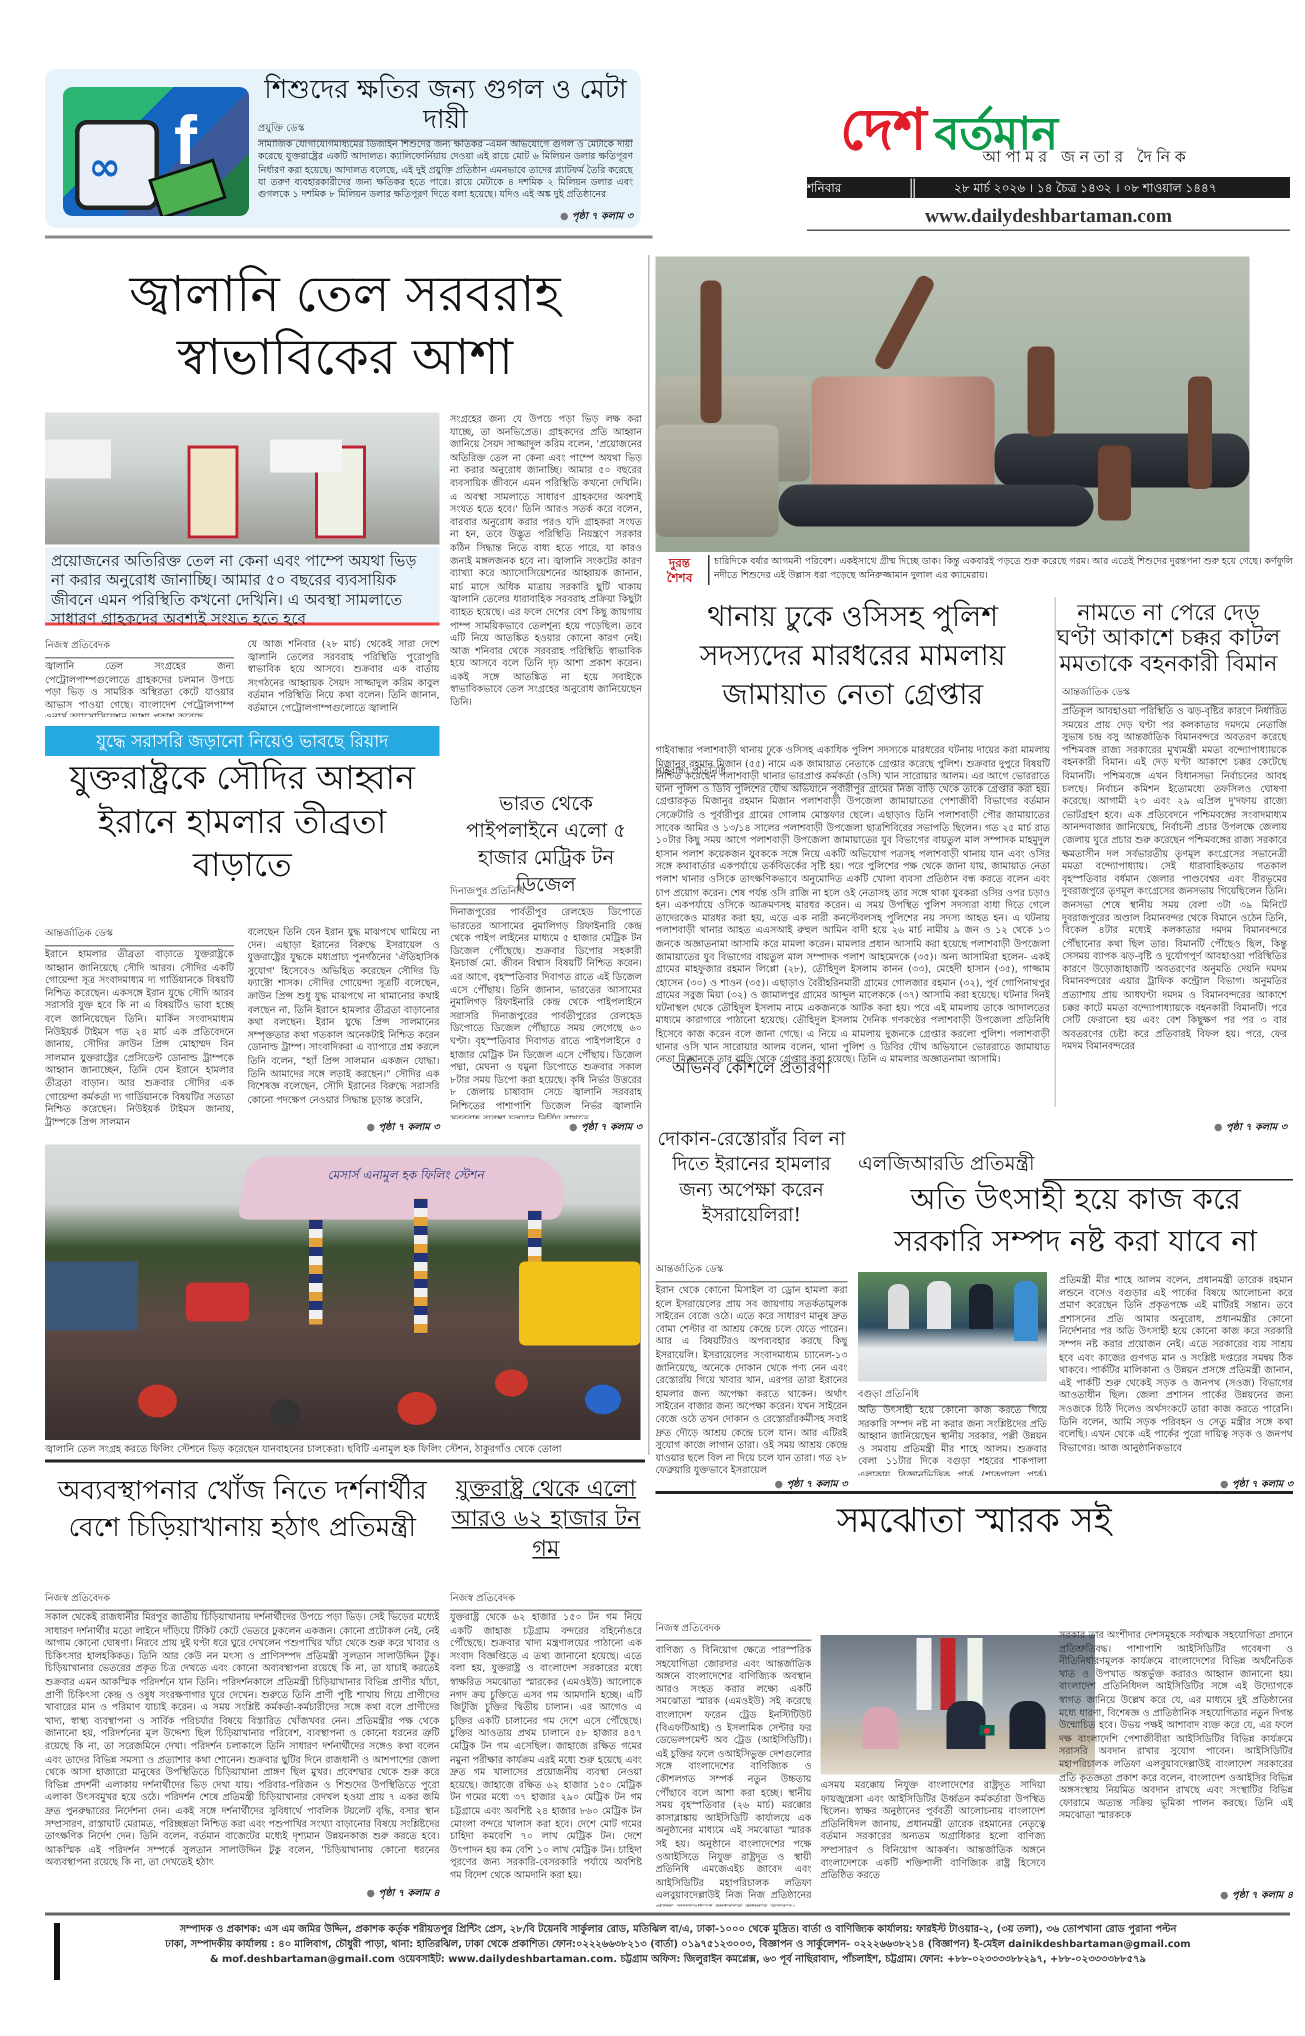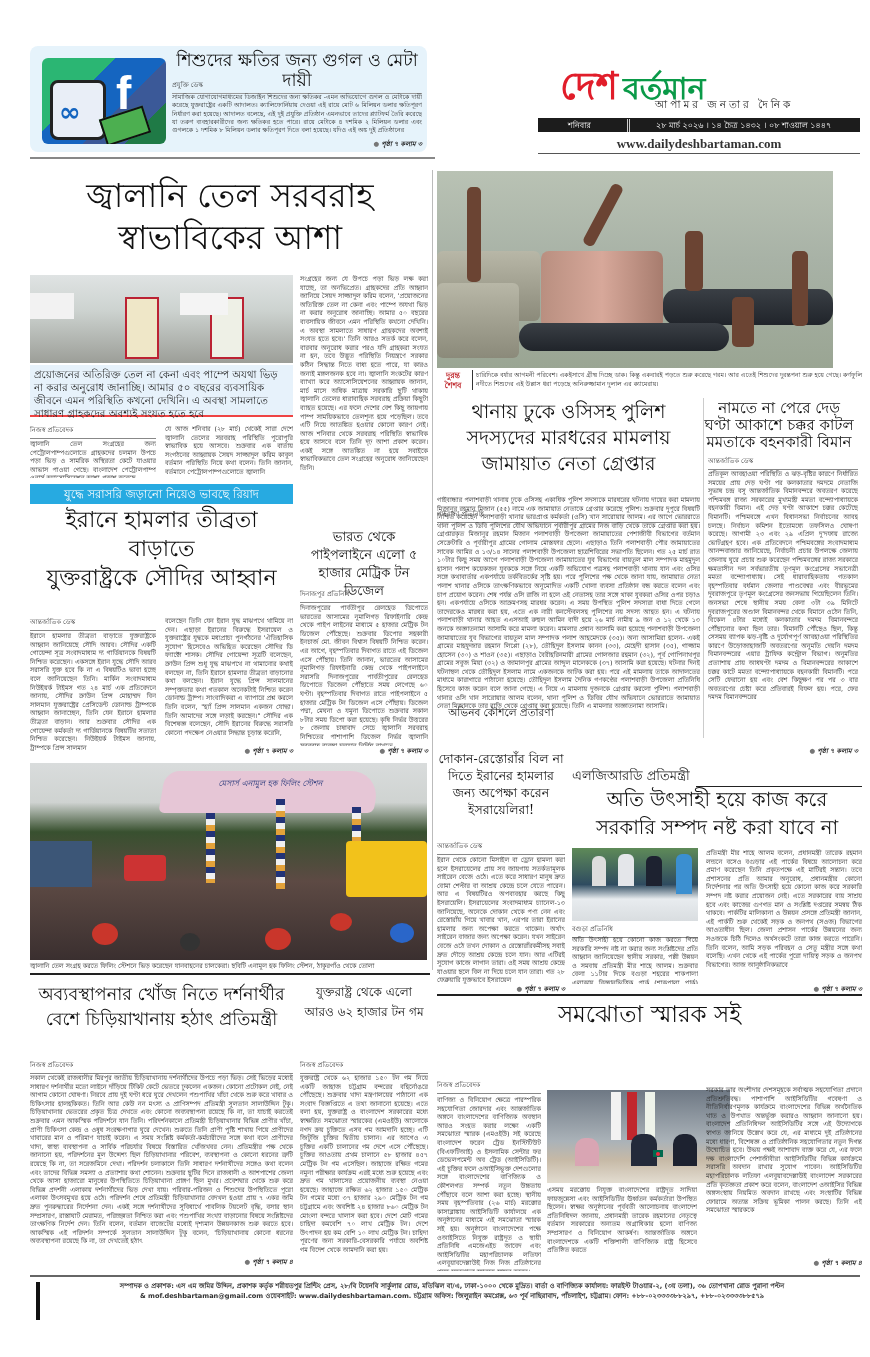--- a/index.html
+++ b/index.html
@@ -22,21 +22,21 @@
   #teaser-img .meta span { position:absolute; left:6px; top:14px; font-size:26px; color:#1565c0; font-weight:bold; }
   #teaser-img .fb { position:absolute; left:74px; top:8px; font-size:46px; color:#fff; font-weight:bold; font-family:"Liberation Sans", sans-serif; }
   #teaser-img .tab { position:absolute; left:60px; top:54px; width:46px; height:28px; background:#4caf50; border:2px solid #111; transform: rotate(-18deg); }
 
   
   #logo { left: 560px; top: 56px; width: 300px; height: 60px; }
   #logo-desh { font-family: "DejaVu Serif", serif; font-weight: bold; font-size: 38px; color: #e11d2a; }
   #logo-bartaman { font-family: "DejaVu Serif", serif; font-weight: bold; font-size: 30px; color: #0a9a48; }
   #tagline { left: 655px; top: 97px; font-size: 10.5px; letter-spacing: 3px; color: #222; }
   #datebar { left: 538px; top: 118px; width: 322px; height: 14px; background: #1c1c1c; color: #fff; font-size: 8px; display:flex; align-items:center; }
-  #datebar .day { width: 92px; text-align: center; padding-right: 6px; border-right: 3px double #ccc; }
+  #datebar .day { width: 72px; text-align: left; padding-right: 6px; border-right: 3px double #ccc; }
   #datebar .date { padding-left: 26px; }
   #url { left: 538px; top: 136px; width: 322px; text-align: center; font-family: "Liberation Serif", serif; font-size: 13px; font-weight: bold; color: #333; }
   #url-rule { left: 538px; top: 153px; width: 322px; height: 1px; background: #555; }
 
   
   #fuel-img { left: 30px; top: 275px; width: 263px; height: 88px; background: linear-gradient(180deg,#dfe3e3 0%, #cdd3d0 40%, #9c9e98 100%); }
   .pump { position:absolute; bottom:4px; width:34px; height:62px; background:#efe7c8; border:2px solid #b23; }
   #fuel-quote { left: 30px; top: 365px; width: 263px; height: 52px; background: #e7f2fb; border-bottom: 2px solid #ef4444; font-size: 10.2px; line-height: 13px; padding: 3px 4px; color:#222; }
 
   .blue-band { background: #27aae1; color: #fff; text-align: center; font-family: "DejaVu Serif", serif; }
@@ -104,22 +104,22 @@
   <div style="position:absolute; left:150px; top:18px; width:48px; height:22px; background:#f4f4f4;"></div>
 </div>
 <div class="abs" id="fuel-quote">প্রয়োজনের অতিরিক্ত তেল না কেনা এবং পাম্পে অযথা ভিড় না করার অনুরোধ জানাচ্ছি। আমার ৫০ বছরের ব্যবসায়িক জীবনে এমন পরিস্থিতি কখনো দেখিনি। এ অবস্থা সামলাতে সাধারণ গ্রাহকদের অবশ্যই সংযত হতে হবে</div>
 <div class="abs body-text" style="left:300px; top:275px; width:128px; height:205px; overflow:hidden;">সংগ্রহের জন্য যে উপচে পড়া ভিড় লক্ষ করা যাচ্ছে, তা অনভিপ্রেত। গ্রাহকদের প্রতি আহ্বান জানিয়ে সৈয়দ সাজ্জাদুল করিম বলেন, 'প্রয়োজনের অতিরিক্ত তেল না কেনা এবং পাম্পে অযথা ভিড় না করার অনুরোধ জানাচ্ছি। আমার ৫০ বছরের ব্যবসায়িক জীবনে এমন পরিস্থিতি কখনো দেখিনি। এ অবস্থা সামলাতে সাধারণ গ্রাহকদের অবশ্যই সংযত হতে হবে।' তিনি আরও সতর্ক করে বলেন, বারবার অনুরোধ করার পরও যদি গ্রাহকরা সংযত না হন, তবে উদ্ভূত পরিস্থিতি নিয়ন্ত্রণে সরকার কঠিন সিদ্ধান্ত নিতে বাধ্য হতে পারে, যা কারও জন্যই মঙ্গলজনক হবে না। জ্বালানি সংকটের কারণ ব্যাখ্যা করে অ্যাসোসিয়েশনের আহ্বায়ক জানান, মার্চ মাসে অধিক মাত্রায় সরকারি ছুটি থাকায় জ্বালানি তেলের ধারাবাহিক সরবরাহ প্রক্রিয়া কিছুটা ব্যাহত হয়েছে। এর ফলে দেশের বেশ কিছু জায়গায় পাম্প সাময়িকভাবে তেলশূন্য হয়ে পড়েছিল। তবে এটি নিয়ে আতঙ্কিত হওয়ার কোনো কারণ নেই। আজ শনিবার থেকে সরবরাহ পরিস্থিতি স্বাভাবিক হয়ে আসবে বলে তিনি দৃঢ় আশা প্রকাশ করেন। একই সঙ্গে আতঙ্কিত না হয়ে সবাইকে স্বাভাবিকভাবে তেল সংগ্রহের অনুরোধ জানিয়েছেন তিনি।</div>
 <div class="abs byline" style="left:30px; top:425px; width:126px;">নিজস্ব প্রতিবেদক</div>
 <div class="abs body-text" style="left:30px; top:440px; width:126px; height:38px; overflow:hidden;">জ্বালানি তেল সংগ্রহের জন্য পেট্রোলপাম্পগুলোতে গ্রাহকদের চলমান উপচে পড়া ভিড় ও সামরিক অস্থিরতা কেটে যাওয়ার আভাস পাওয়া গেছে। বাংলাদেশ পেট্রোলপাম্প ওনার্স অ্যাসোসিয়েশন আশা প্রকাশ করেছে</div>
 <div class="abs body-text" style="left:165px; top:425px; width:128px; height:53px; overflow:hidden;">যে আজ শনিবার (২৮ মার্চ) থেকেই সারা দেশে জ্বালানি তেলের সরবরাহ পরিস্থিতি পুরোপুরি স্বাভাবিক হয়ে আসবে। শুক্রবার এক বার্তায় সংগঠনের আহ্বায়ক সৈয়দ সাজ্জাদুল করিম কাবুল বর্তমান পরিস্থিতি নিয়ে কথা বলেন। তিনি জানান, বর্তমানে পেট্রোলপাম্পগুলোতে জ্বালানি</div>
 
 <div class="abs blue-band" style="left:30px; top:484px; width:263px; height:20px; font-size:11.5px; line-height:20px;">যুদ্ধে সরাসরি জড়ানো নিয়েও ভাবছে রিয়াদ</div>
 <div class="abs head" style="left:30px; top:505px; width:263px; font-size:22px; line-height:29px;">
+  <div>যুক্তরাষ্ট্রকে সৌদির আহ্বান</div>
   <div>ইরানে হামলার তীব্রতা বাড়াতে</div>
-  <div>যুক্তরাষ্ট্রকে সৌদির আহ্বান</div>
 </div>
 <div class="abs byline" style="left:30px; top:617px; width:126px;">আন্তর্জাতিক ডেস্ক</div>
 <div class="abs body-text" style="left:30px; top:632px; width:126px; height:120px; overflow:hidden;">ইরানে হামলার তীব্রতা বাড়াতে যুক্তরাষ্ট্রকে আহ্বান জানিয়েছে সৌদি আরব। সৌদির একটি গোয়েন্দা সূত্র সংবাদমাধ্যম দ্য গার্ডিয়ানকে বিষয়টি নিশ্চিত করেছেন। একসঙ্গে ইরান যুদ্ধে সৌদি আরব সরাসরি যুক্ত হবে কি না এ বিষয়টিও ভাবা হচ্ছে বলে জানিয়েছেন তিনি। মার্কিন সংবাদমাধ্যম নিউইয়র্ক টাইমস গত ২৪ মার্চ এক প্রতিবেদনে জানায়, সৌদির ক্রাউন প্রিন্স মোহাম্মদ বিন সালমান যুক্তরাষ্ট্রের প্রেসিডেন্ট ডোনাল্ড ট্রাম্পকে আহ্বান জানাচ্ছেন, তিনি যেন ইরানে হামলার তীব্রতা বাড়ান। আর শুক্রবার সৌদির এক গোয়েন্দা কর্মকর্তা দ্য গার্ডিয়ানকে বিষয়টির সত্যতা নিশ্চিত করেছেন। নিউইয়র্ক টাইমস জানায়, ট্রাম্পকে প্রিন্স সালমান</div>
 <div class="abs body-text" style="left:165px; top:617px; width:128px; height:128px; overflow:hidden;">বলেছেন তিনি যেন ইরান যুদ্ধ মাঝপথে থামিয়ে না দেন। এছাড়া ইরানের বিরুদ্ধে ইসরায়েল ও যুক্তরাষ্ট্রের যুদ্ধকে মধ্যপ্রাচ্য পুনর্গঠনের 'ঐতিহাসিক সুযোগ' হিসেবেও অভিহিত করেছেন সৌদির ডি ফ্যাক্টো শাসক। সৌদির গোয়েন্দা সূত্রটি বলেছেন, ক্রাউন প্রিন্স শুধু যুদ্ধ মাঝপথে না থামানোর কথাই বলছেন না, তিনি ইরানে হামলার তীব্রতা বাড়ানোর কথা বলছেন। ইরান যুদ্ধে প্রিন্স সালমানের সম্পৃক্ততার কথা গতকাল অনেকটাই নিশ্চিত করেন ডোনাল্ড ট্রাম্প। সাংবাদিকরা এ ব্যাপারে প্রশ্ন করলে তিনি বলেন, "হ্যাঁ প্রিন্স সালমান একজন যোদ্ধা। তিনি আমাদের সঙ্গে লড়াই করছেন।" সৌদির এক বিশেষজ্ঞ বলেছেন, সৌদি ইরানের বিরুদ্ধে সরাসরি কোনো পদক্ষেপ নেওয়ার সিদ্ধান্ত চূড়ান্ত করেনি,</div>
 <div class="abs cont" style="left:200px; top:746px; width:93px;">পৃষ্ঠা ৭ কলাম ৩</div>
 
 <div class="abs head" style="left:300px; top:528px; width:128px; font-size:13px; line-height:18px;">ভারত থেকে পাইপলাইনে এলো ৫ হাজার মেট্রিক টন ডিজেল</div>
 <div class="abs byline" style="left:300px; top:589px; width:128px;">দিনাজপুর প্রতিনিধি</div>
 <div class="abs body-text" style="left:300px; top:604px; width:128px; height:142px; overflow:hidden;">দিনাজপুরের পার্বতীপুর রেলহেড ডিপোতে ভারতের আসামের নুমালিগড় রিফাইনারি কেন্দ্র থেকে পাইপ লাইনের মাধ্যমে ৫ হাজার মেট্রিক টন ডিজেল পৌঁছেছে। শুক্রবার ডিপোর সহকারী ইনচার্জ মো. জীবন বিশ্বাস বিষয়টি নিশ্চিত করেন। এর আগে, বৃহস্পতিবার দিবাগত রাতে এই ডিজেল এসে পৌঁছায়। তিনি জানান, ভারতের আসামের নুমালিগড় রিফাইনারি কেন্দ্র থেকে পাইপলাইনে সরাসরি দিনাজপুরের পার্বতীপুরের রেলহেড ডিপোতে ডিজেল পৌঁছাতে সময় লেগেছে ৬০ ঘণ্টা। বৃহস্পতিবার দিবাগত রাতে পাইপলাইনে ৫ হাজার মেট্রিক টন ডিজেল এসে পৌঁছায়। ডিজেল পদ্মা, মেঘনা ও যমুনা ডিপোতে শুক্রবার সকাল ৮টার সময় ডিপো করা হয়েছে। কৃষি নির্ভর উত্তরের ৮ জেলায় চাষাবাদ সেচে জ্বালানি সরবরাহ নিশ্চিতের পাশাপাশি ডিজেল নির্ভর জ্বালানি সরবরাহ ব্যবস্থা চলমান নির্বিঘ্ন রাখতে</div>
 <div class="abs cont" style="left:330px; top:746px; width:98px;">পৃষ্ঠা ৭ কলাম ৩</div>
@@ -201,21 +201,21 @@
 <div class="abs cont" style="left:780px; top:984px; width:82px;">পৃষ্ঠা ৭ কলাম ৩</div>
 
 <div class="abs head" style="left:30px; top:982px; width:263px; font-size:17.5px; line-height:25px;">
   <div>অব্যবস্থাপনার খোঁজ নিতে দর্শনার্থীর</div>
   <div>বেশে চিড়িয়াখানায় হঠাৎ প্রতিমন্ত্রী</div>
 </div>
 <div class="abs byline" style="left:30px; top:1060px; width:263px;">নিজস্ব প্রতিবেদক</div>
 <div class="abs body-text" style="left:30px; top:1074px; width:263px; height:182px; overflow:hidden;">সকাল থেকেই রাজধানীর মিরপুর জাতীয় চিড়িয়াখানায় দর্শনার্থীদের উপচে পড়া ভিড়। সেই ভিড়ের মধ্যেই সাধারণ দর্শনার্থীর মতো লাইনে দাঁড়িয়ে টিকিট কেটে ভেতরে ঢুকলেন একজন। কোনো প্রটোকল নেই, নেই আগাম কোনো ঘোষণা। নিরবে প্রায় দুই ঘণ্টা ধরে ঘুরে দেখলেন পশুপাখির খাঁচা থেকে শুরু করে খাবার ও চিকিৎসার হালহকিকত। তিনি আর কেউ নন মৎস্য ও প্রাণিসম্পদ প্রতিমন্ত্রী সুলতান সালাউদ্দিন টুকু। চিড়িয়াখানার ভেতরের প্রকৃত চিত্র দেখতে এবং কোনো অব্যবস্থাপনা রয়েছে কি না, তা যাচাই করতেই শুক্রবার এমন আকস্মিক পরিদর্শনে যান তিনি। পরিদর্শনকালে প্রতিমন্ত্রী চিড়িয়াখানার বিভিন্ন প্রাণীর খাঁচা, প্রাণী চিকিৎসা কেন্দ্র ও ওষুধ সংরক্ষণাগার ঘুরে দেখেন। শুরুতে তিনি প্রাণী পুষ্টি শাখায় গিয়ে প্রাণীদের খাবারের মান ও পরিমাণ যাচাই করেন। এ সময় সংশ্লিষ্ট কর্মকর্তা-কর্মচারীদের সঙ্গে কথা বলে প্রাণীদের খাদ্য, স্বাস্থ্য ব্যবস্থাপনা ও সার্বিক পরিচর্যার বিষয়ে বিস্তারিত খোঁজখবর নেন। প্রতিমন্ত্রীর পক্ষ থেকে জানানো হয়, পরিদর্শনের মূল উদ্দেশ্য ছিল চিড়িয়াখানার পরিবেশ, ব্যবস্থাপনা ও কোনো ধরনের ত্রুটি রয়েছে কি না, তা সরেজমিনে দেখা। পরিদর্শন চলাকালে তিনি সাধারণ দর্শনার্থীদের সঙ্গেও কথা বলেন এবং তাদের বিভিন্ন সমস্যা ও প্রত্যাশার কথা শোনেন। শুক্রবার ছুটির দিনে রাজধানী ও আশপাশের জেলা থেকে আসা হাজারো মানুষের উপস্থিতিতে চিড়িয়াখানা প্রাঙ্গণ ছিল মুখর। প্রবেশদ্বার থেকে শুরু করে বিভিন্ন প্রদর্শনী এলাকায় দর্শনার্থীদের ভিড় দেখা যায়। পরিবার-পরিজন ও শিশুদের উপস্থিতিতে পুরো এলাকা উৎসবমুখর হয়ে ওঠে। পরিদর্শন শেষে প্রতিমন্ত্রী চিড়িয়াখানার বেদখল হওয়া প্রায় ৭ একর জমি দ্রুত পুনরুদ্ধারের নির্দেশনা দেন। একই সঙ্গে দর্শনার্থীদের সুবিধার্থে পাবলিক টয়লেট বৃদ্ধি, বসার স্থান সম্প্রসারণ, রাস্তাঘাট মেরামত, পরিচ্ছন্নতা নিশ্চিত করা এবং পশুপাখির সংখ্যা বাড়ানোর বিষয়ে সংশ্লিষ্টদের তাৎক্ষণিক নির্দেশ দেন। তিনি বলেন, বর্তমান বাজেটের মধ্যেই দৃশ্যমান উন্নয়নকাজ শুরু করতে হবে। আকস্মিক এই পরিদর্শন সম্পর্কে সুলতান সালাউদ্দিন টুকু বলেন, 'চিড়িয়াখানায় কোনো ধরনের অব্যবস্থাপনা রয়েছে কি না, তা দেখতেই হঠাৎ</div>
 <div class="abs cont" style="left:200px; top:1257px; width:93px;">পৃষ্ঠা ৭ কলাম ৪</div>
 
-<div class="abs head" style="left:300px; top:982px; width:128px; font-size:12px; line-height:20px;">যুক্তরাষ্ট্র থেকে এলো আরও ৬২ হাজার টন গম</div>
+<div class="abs head" style="left:300px; top:982px; width:128px; font-size:15px; line-height:20px;text-decoration:underline;">যুক্তরাষ্ট্র থেকে এলো আরও ৬২ হাজার টন গম</div>
 <div class="abs byline" style="left:300px; top:1060px; width:128px;">নিজস্ব প্রতিবেদক</div>
 <div class="abs body-text" style="left:300px; top:1074px; width:128px; height:196px; overflow:hidden;">যুক্তরাষ্ট্র থেকে ৬২ হাজার ১৫০ টন গম নিয়ে একটি জাহাজ চট্টগ্রাম বন্দরের বহির্নোঙরে পৌঁছেছে। শুক্রবার খাদ্য মন্ত্রণালয়ের পাঠানো এক সংবাদ বিজ্ঞপ্তিতে এ তথ্য জানানো হয়েছে। এতে বলা হয়, যুক্তরাষ্ট্র ও বাংলাদেশ সরকারের মধ্যে স্বাক্ষরিত সমঝোতা স্মারকের (এমওইউ) আলোকে নগদ ক্রয় চুক্তিতে এসব গম আমদানি হচ্ছে। এটি জিটুজি চুক্তির দ্বিতীয় চালান। এর আগেও এ চুক্তির একটি চালানের গম দেশে এসে পৌঁছেছে। চুক্তির আওতায় প্রথম চালানে ৫৮ হাজার ৪৫৭ মেট্রিক টন গম এসেছিল। জাহাজে রক্ষিত গমের নমুনা পরীক্ষার কার্যক্রম এরই মধ্যে শুরু হয়েছে এবং দ্রুত গম খালাসের প্রয়োজনীয় ব্যবস্থা নেওয়া হয়েছে। জাহাজে রক্ষিত ৬২ হাজার ১৫০ মেট্রিক টন গমের মধ্যে ৩৭ হাজার ২৯০ মেট্রিক টন গম চট্টগ্রামে এবং অবশিষ্ট ২৪ হাজার ৮৬০ মেট্রিক টন মোংলা বন্দরে খালাস করা হবে। দেশে মোট গমের চাহিদা কমবেশি ৭০ লাখ মেট্রিক টন। দেশে উৎপাদন হয় কম বেশি ১০ লাখ মেট্রিক টন। চাহিদা পূরণের জন্য সরকারি-বেসরকারি পর্যায়ে অবশিষ্ট গম বিদেশ থেকে আমদানি করা হয়।</div>
 
 <div class="abs rule" style="left:437px; top:994px; width:425px; height:2px; background:#222;"></div>
 <div class="abs head" style="left:437px; top:998px; width:425px; font-size:23px; line-height:33px;">
   <div>সমঝোতা স্মারক সই</div>
 </div>
 <div class="abs byline" style="left:437px; top:1080px; width:104px;">নিজস্ব প্রতিবেদক</div>
 <div class="abs body-text" style="left:437px; top:1096px; width:104px; height:175px; overflow:hidden;">বাণিজ্য ও বিনিয়োগ ক্ষেত্রে পারস্পরিক সহযোগিতা জোরদার এবং আন্তর্জাতিক অঙ্গনে বাংলাদেশের বাণিজ্যিক অবস্থান আরও সংহত করার লক্ষ্যে একটি সমঝোতা স্মারক (এমওইউ) সই করেছে বাংলাদেশ ফরেন ট্রেড ইনস্টিটিউট (বিএফটিআই) ও ইসলামিক সেন্টার ফর ডেভেলপমেন্ট অব ট্রেড (আইসিডিটি)। এই চুক্তির ফলে ওআইসিভুক্ত দেশগুলোর সঙ্গে বাংলাদেশের বাণিজ্যিক ও কৌশলগত সম্পর্ক নতুন উচ্চতায় পৌঁছাবে বলে আশা করা হচ্ছে। স্থানীয় সময় বৃহস্পতিবার (২৬ মার্চ) মরক্কোর কাসাব্লাঙ্কায় আইসিডিটি কার্যালয়ে এক অনুষ্ঠানের মাধ্যমে এই সমঝোতা স্মারক সই হয়। অনুষ্ঠানে বাংলাদেশের পক্ষে ওআইসিতে নিযুক্ত রাষ্ট্রদূত ও স্থায়ী প্রতিনিধি এমজেএইচ জাবেদ এবং আইসিডিটির মহাপরিচালক লতিফা এলবুয়াবদেল্লাউই নিজ নিজ প্রতিষ্ঠানের পক্ষে সমঝোতা স্মারকে স্বাক্ষর করেন।</div>
 <div class="abs photo" id="mou-img">
@@ -232,14 +232,15 @@
 <div class="abs body-text" style="left:706px; top:1086px; width:156px; height:170px; overflow:hidden;">সরকার তার অংশীদার দেশসমূহকে সর্বাত্মক সহযোগিতা প্রদানে প্রতিশ্রুতিবদ্ধ। পাশাপাশি আইসিডিটির গবেষণা ও নীতিনির্ধারণমূলক কার্যক্রমে বাংলাদেশের বিভিন্ন অর্থনৈতিক খাত ও উপখাত অন্তর্ভুক্ত করারও আহ্বান জানানো হয়। বাংলাদেশ প্রতিনিধিদল আইসিডিটির সঙ্গে এই উদ্যোগকে স্বাগত জানিয়ে উল্লেখ করে যে, এর মাধ্যমে দুই প্রতিষ্ঠানের মধ্যে ধারণা, বিশেষজ্ঞ ও প্রাতিষ্ঠানিক সহযোগিতার নতুন দিগন্ত উন্মোচিত হবে। উভয় পক্ষই আশাবাদ ব্যক্ত করে যে, এর ফলে দক্ষ বাংলাদেশি পেশাজীবীরা আইসিডিটির বিভিন্ন কার্যক্রমে সরাসরি অবদান রাখার সুযোগ পাবেন। আইসিডিটির মহাপরিচালক লতিফা এলবুয়াবদেল্লাউই বাংলাদেশ সরকারের প্রতি কৃতজ্ঞতা প্রকাশ করে বলেন, বাংলাদেশ ওআইসির বিভিন্ন অঙ্গসংস্থায় নিয়মিত অবদান রাখছে এবং সংস্থাটির বিভিন্ন ফোরামে অত্যন্ত সক্রিয় ভূমিকা পালন করছে। তিনি এই সমঝোতা স্মারককে</div>
 <div class="abs cont" style="left:780px; top:1258px; width:82px;">পৃষ্ঠা ৭ কলাম ৪</div>
 
 <div class="abs" style="left:432px; top:170px; width:1px; height:800px; background:#bbb;"></div>
 <div class="abs" style="left:703px; top:398px; width:1px; height:340px; background:#ccc;"></div>
 
 <div class="abs" id="footer-rule"></div>
 <div class="abs" id="footer-bar"></div>
 <div class="abs" id="footer">
   <div>সম্পাদক ও প্রকাশক: এস এম জমির উদ্দিন, প্রকাশক কর্তৃক শরীয়তপুর প্রিন্টিং প্রেস, ২৮/বি টয়েনবি সার্কুলার রোড, মতিঝিল বা/এ, ঢাকা-১০০০ থেকে মুদ্রিত। বার্তা ও বাণিজ্যিক কার্যালয়: ফারইস্ট টাওয়ার-২, (৩য় তলা), ৩৬ তোপখানা রোড পুরানা পল্টন</div>
+  <div>ঢাকা, সম্পাদকীয় কার্যালয় : ৪০ মালিবাগ, চৌধুরী পাড়া, থানা: হাতিরঝিল, ঢাকা থেকে প্রকাশিত। ফোন:০২২২৬৬৩৮২১৩ (বার্তা) ০১৯৭৫১২৩০০৩, বিজ্ঞাপন ও সার্কুলেশন- ০২২২৬৬৩৮২১৪ (বিজ্ঞাপন) ই-মেইল dainikdeshbartaman@gmail.com</div>
   <div>&amp; mof.deshbartaman@gmail.com ওয়েবসাইট: www.dailydeshbartaman.com. চট্টগ্রাম অফিস: জিলুরাইন কমপ্লেক্স, ৬৩ পূর্ব নাছিরাবাদ, পাঁচলাইশ, চট্টগ্রাম। ফোন: +৮৮-০২৩৩৩৩৮৮২৯৭, +৮৮-০২৩৩৩৩৮৮৫৭৯</div>
 </div>
 
 </body></html>

